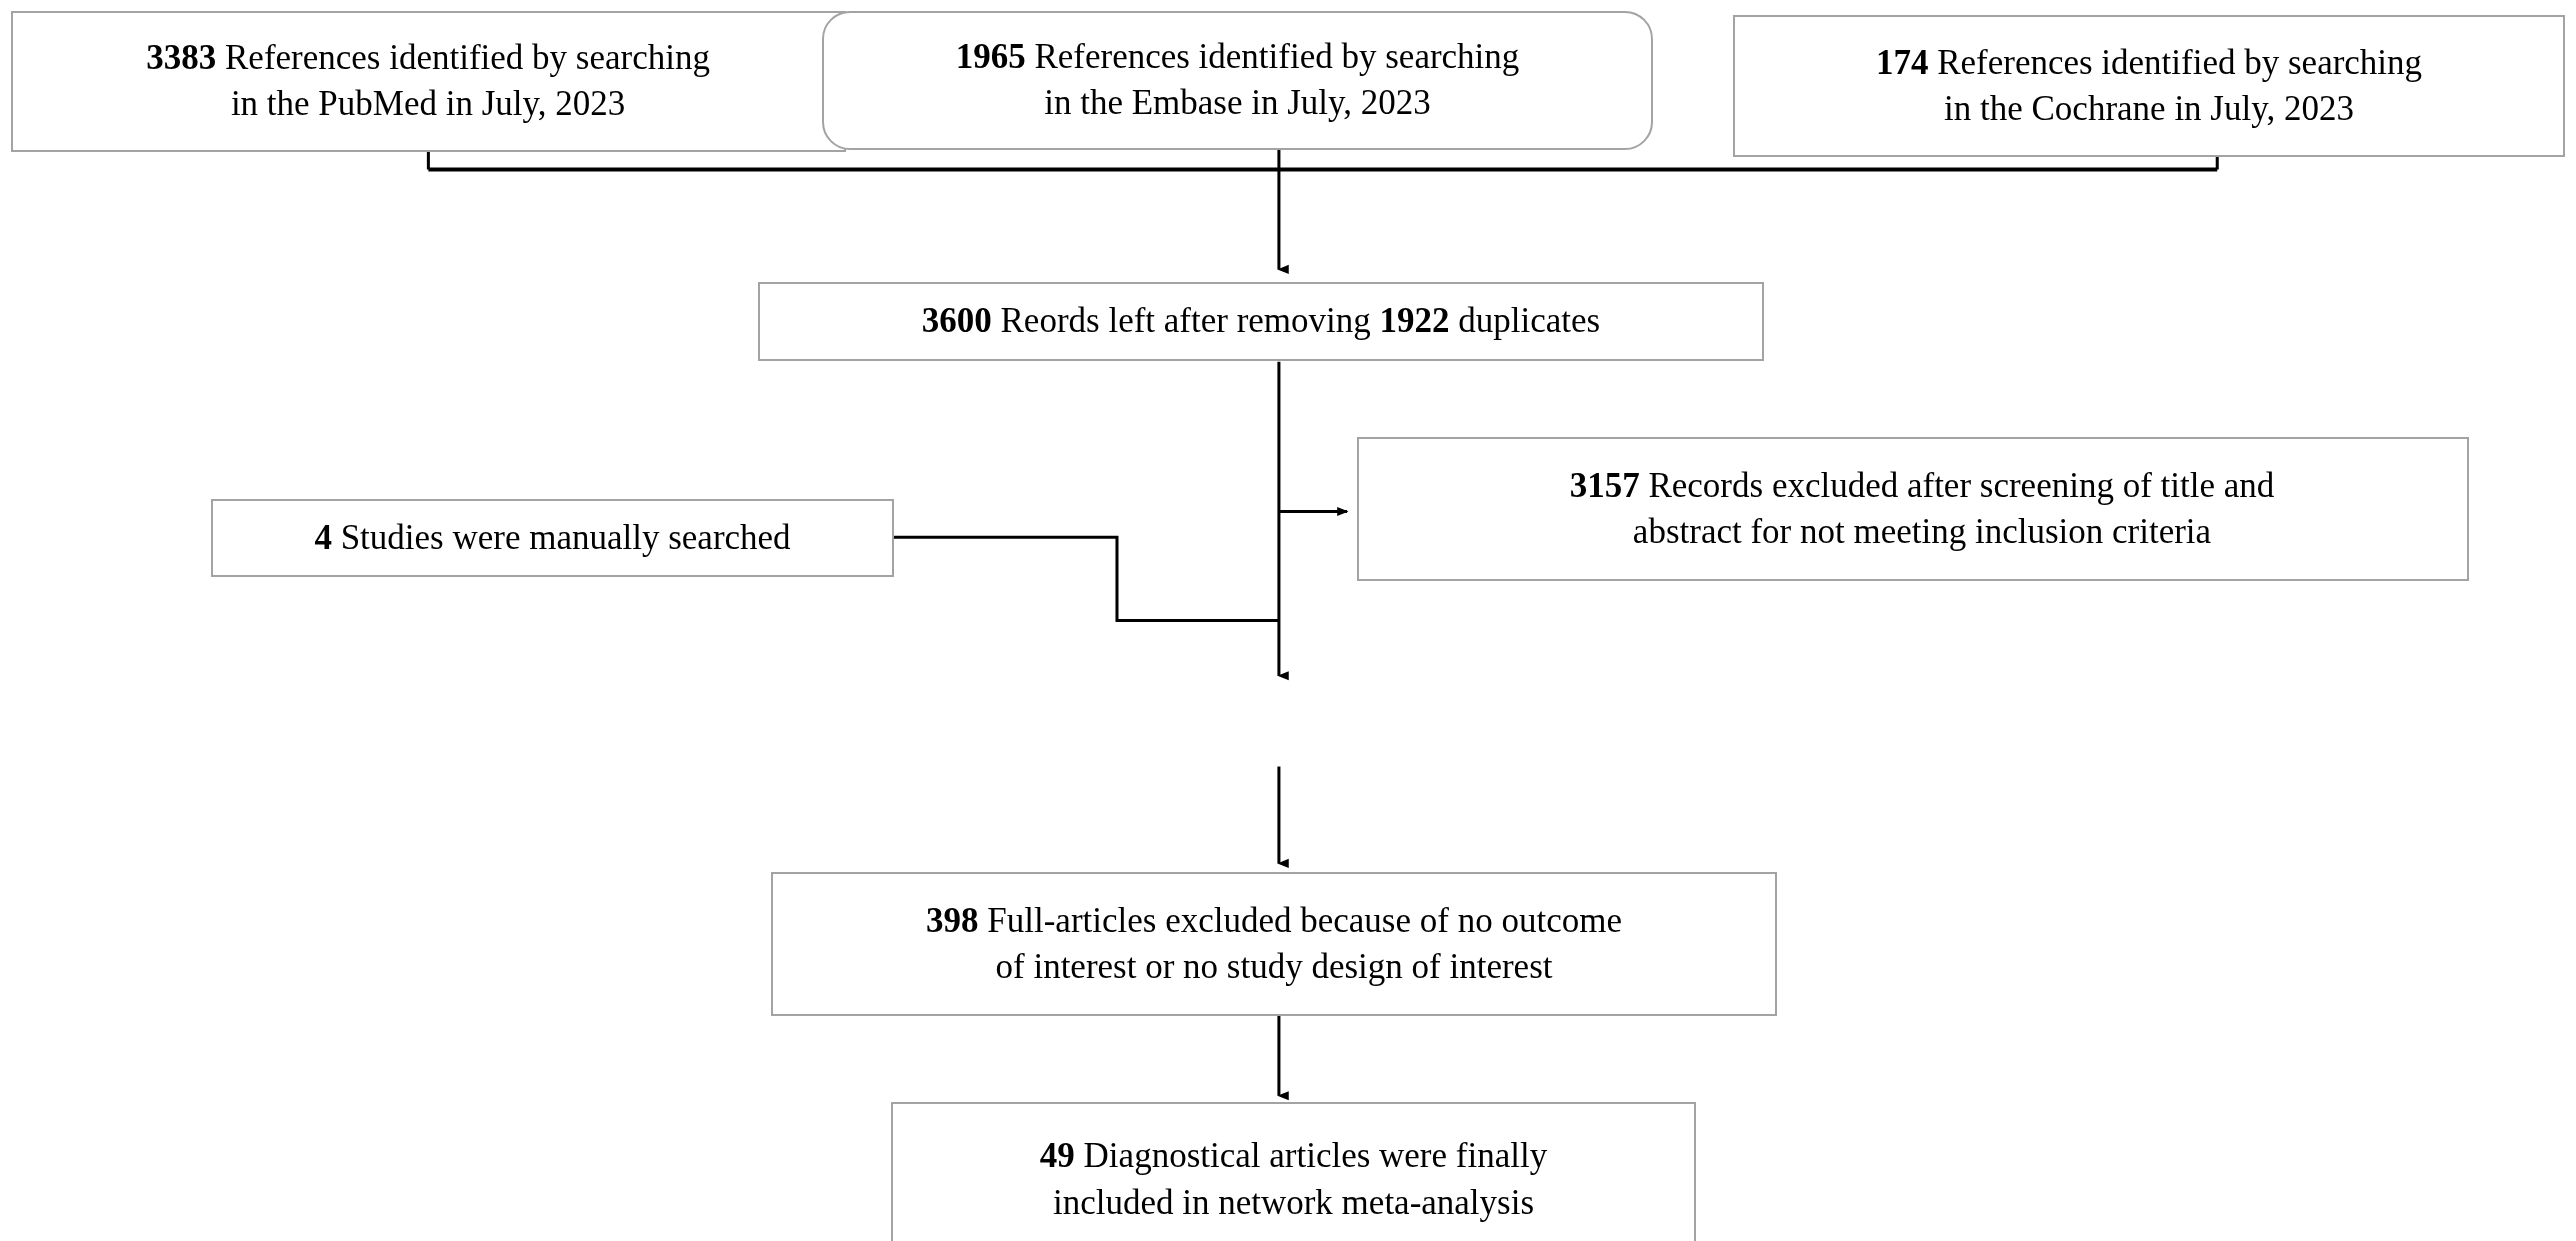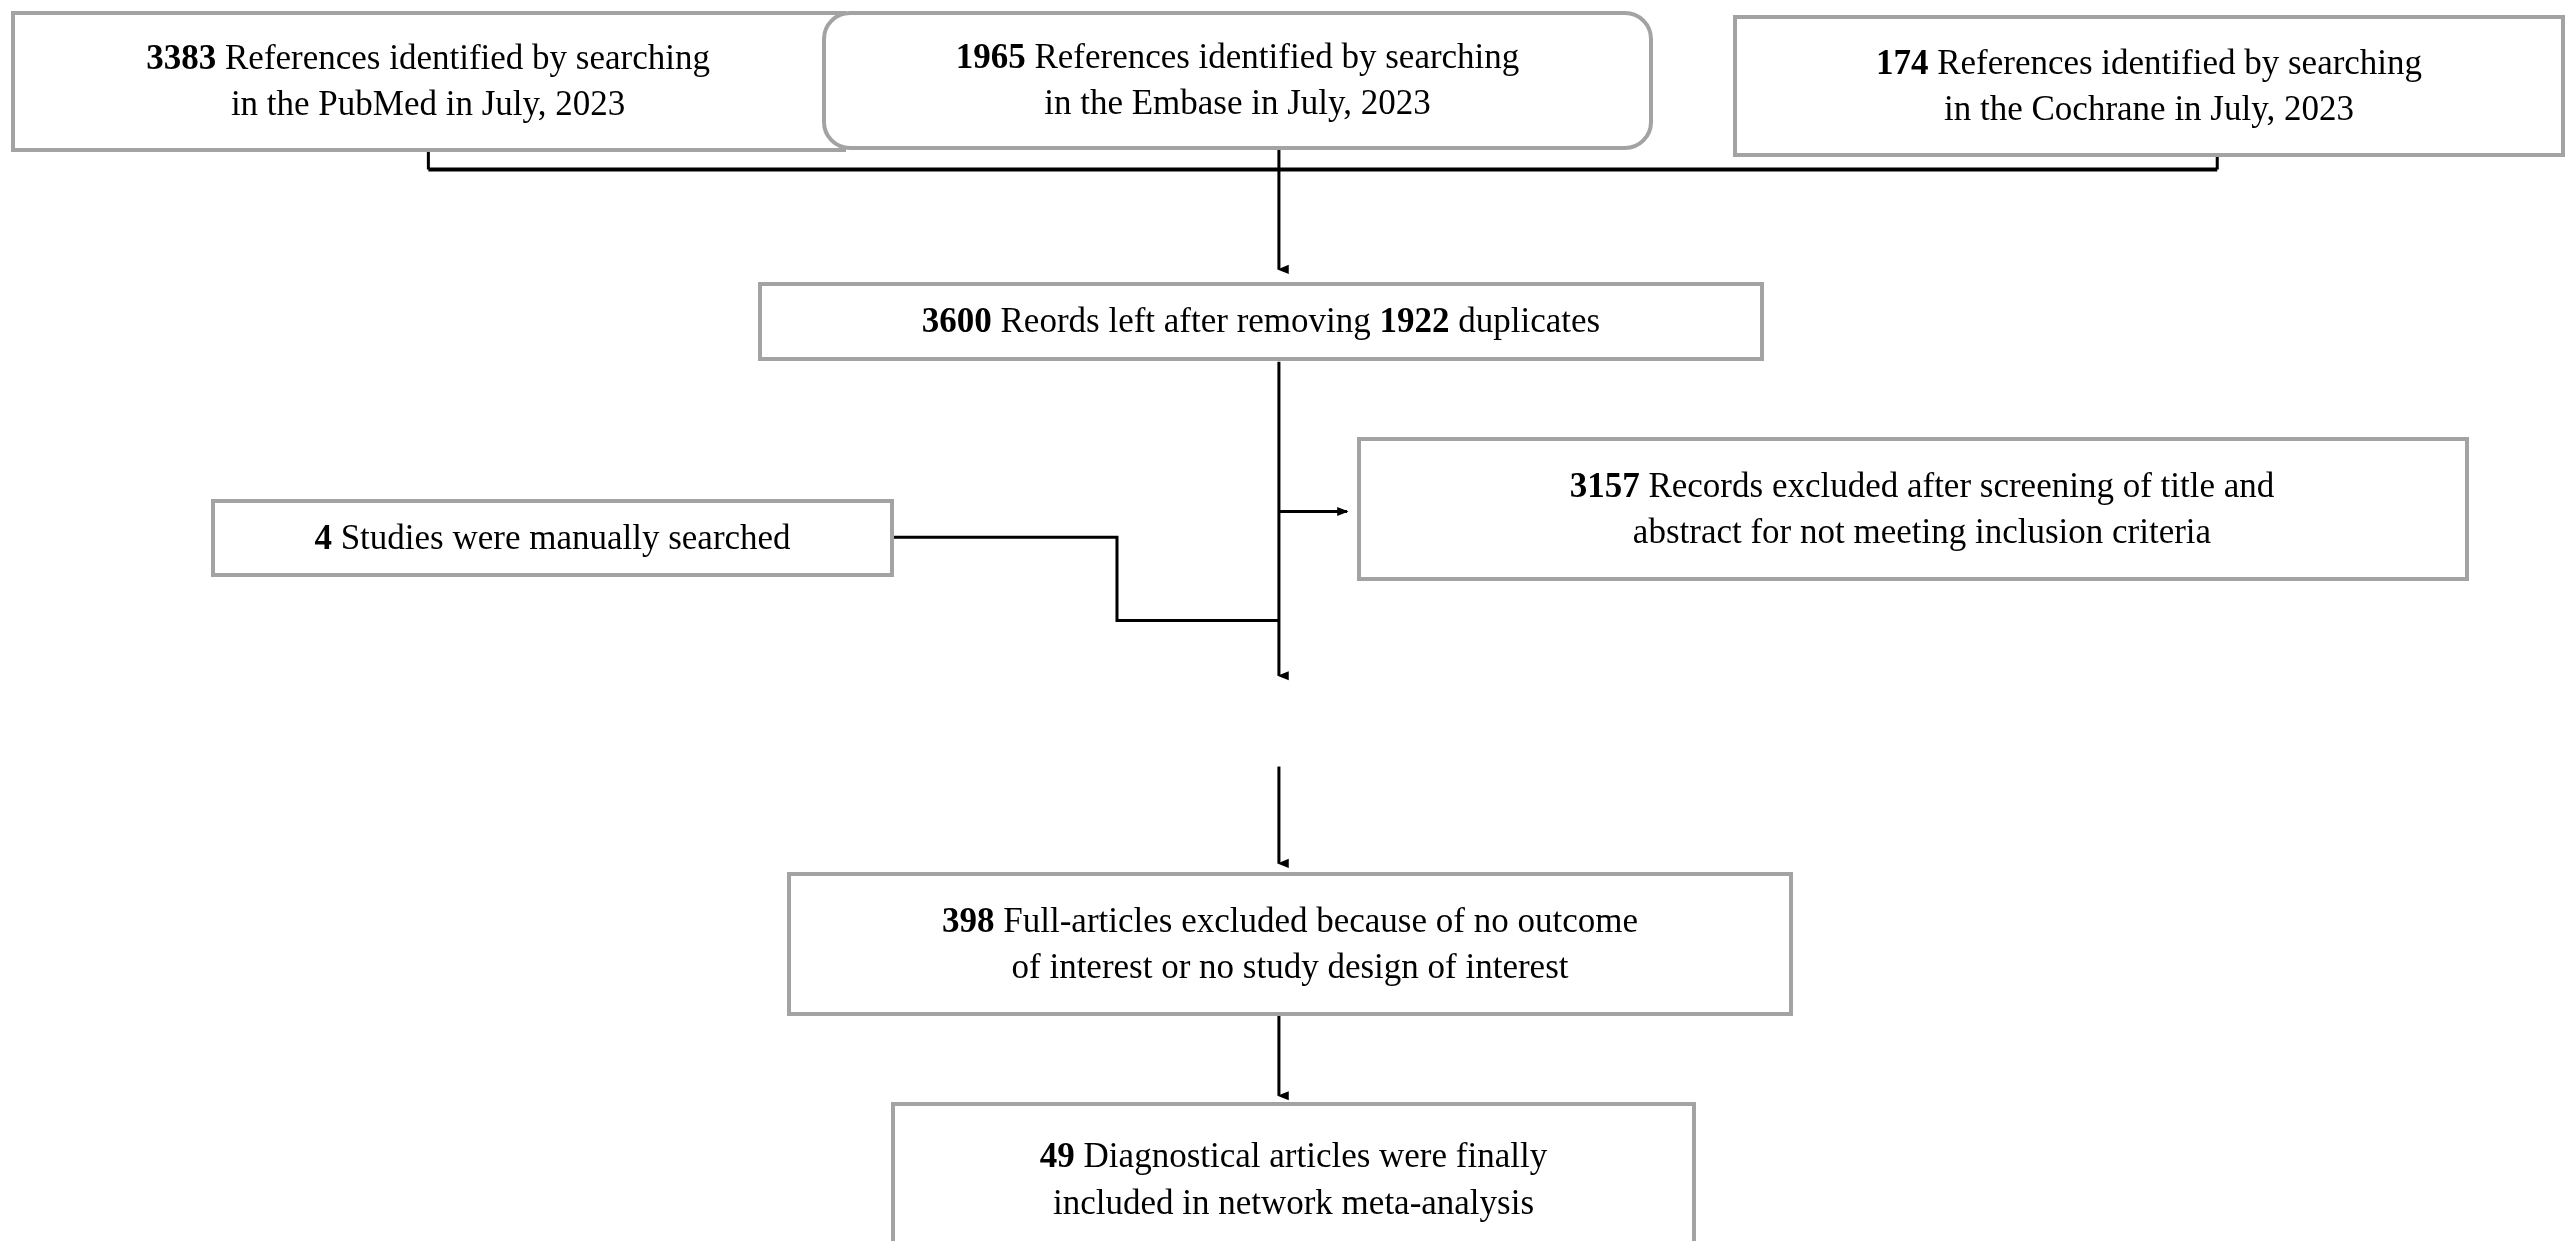--- a/index.html
+++ b/index.html
@@ -18,21 +18,21 @@
   #connectors {
     position: absolute;
     left: 0;
     top: 0;
     width: 2576px;
     height: 1241px;
   }
   .flow-box {
     position: absolute;
     box-sizing: border-box;
-    border: 4px solid #a3a3a3;
+    border: 2px solid #a3a3a3;
     background: #ffffff;
     display: flex;
     align-items: center;
     justify-content: center;
     text-align: center;
     color: #000000;
     font-size: 35px;
     line-height: 1.32;
     padding: 3px 12px;
     z-index: 2;
@@ -102,21 +102,21 @@
   <div class="flow-box" style="left:1357px; top:437px; width:1112px; height:144px; justify-content:flex-start; padding-left:30px;">
     <span class="txt" style="text-align:center;"><b>3157</b><span> Records excluded after screening of title   and</span>
 <span>abstract for not meeting inclusion criteria</span></span>
   </div>
 
   <div class="flow-box" style="left:211px; top:499px; width:683px; height:78px;">
     <span class="txt"><b>4</b><span> Studies  were manually  searched</span></span>
   </div>
 
 
-  <div class="flow-box" style="left:771px; top:872px; width:1006px; height:144px;margin-left:16px;">
+  <div class="flow-box" style="left:771px; top:872px; width:1006px; height:144px;">
     <span class="txt"><b>398</b><span> Full-articles excluded because of no outcome</span>
 <span>of interest or no study design of interest</span></span>
   </div>
 
   <div class="flow-box" style="left:891px; top:1102px; width:805px; height:155px;">
     <span class="txt"><b>49</b><span> Diagnostical articles were finally</span>
 <span>included in network meta-analysis</span></span>
   </div>
 
 </div>

